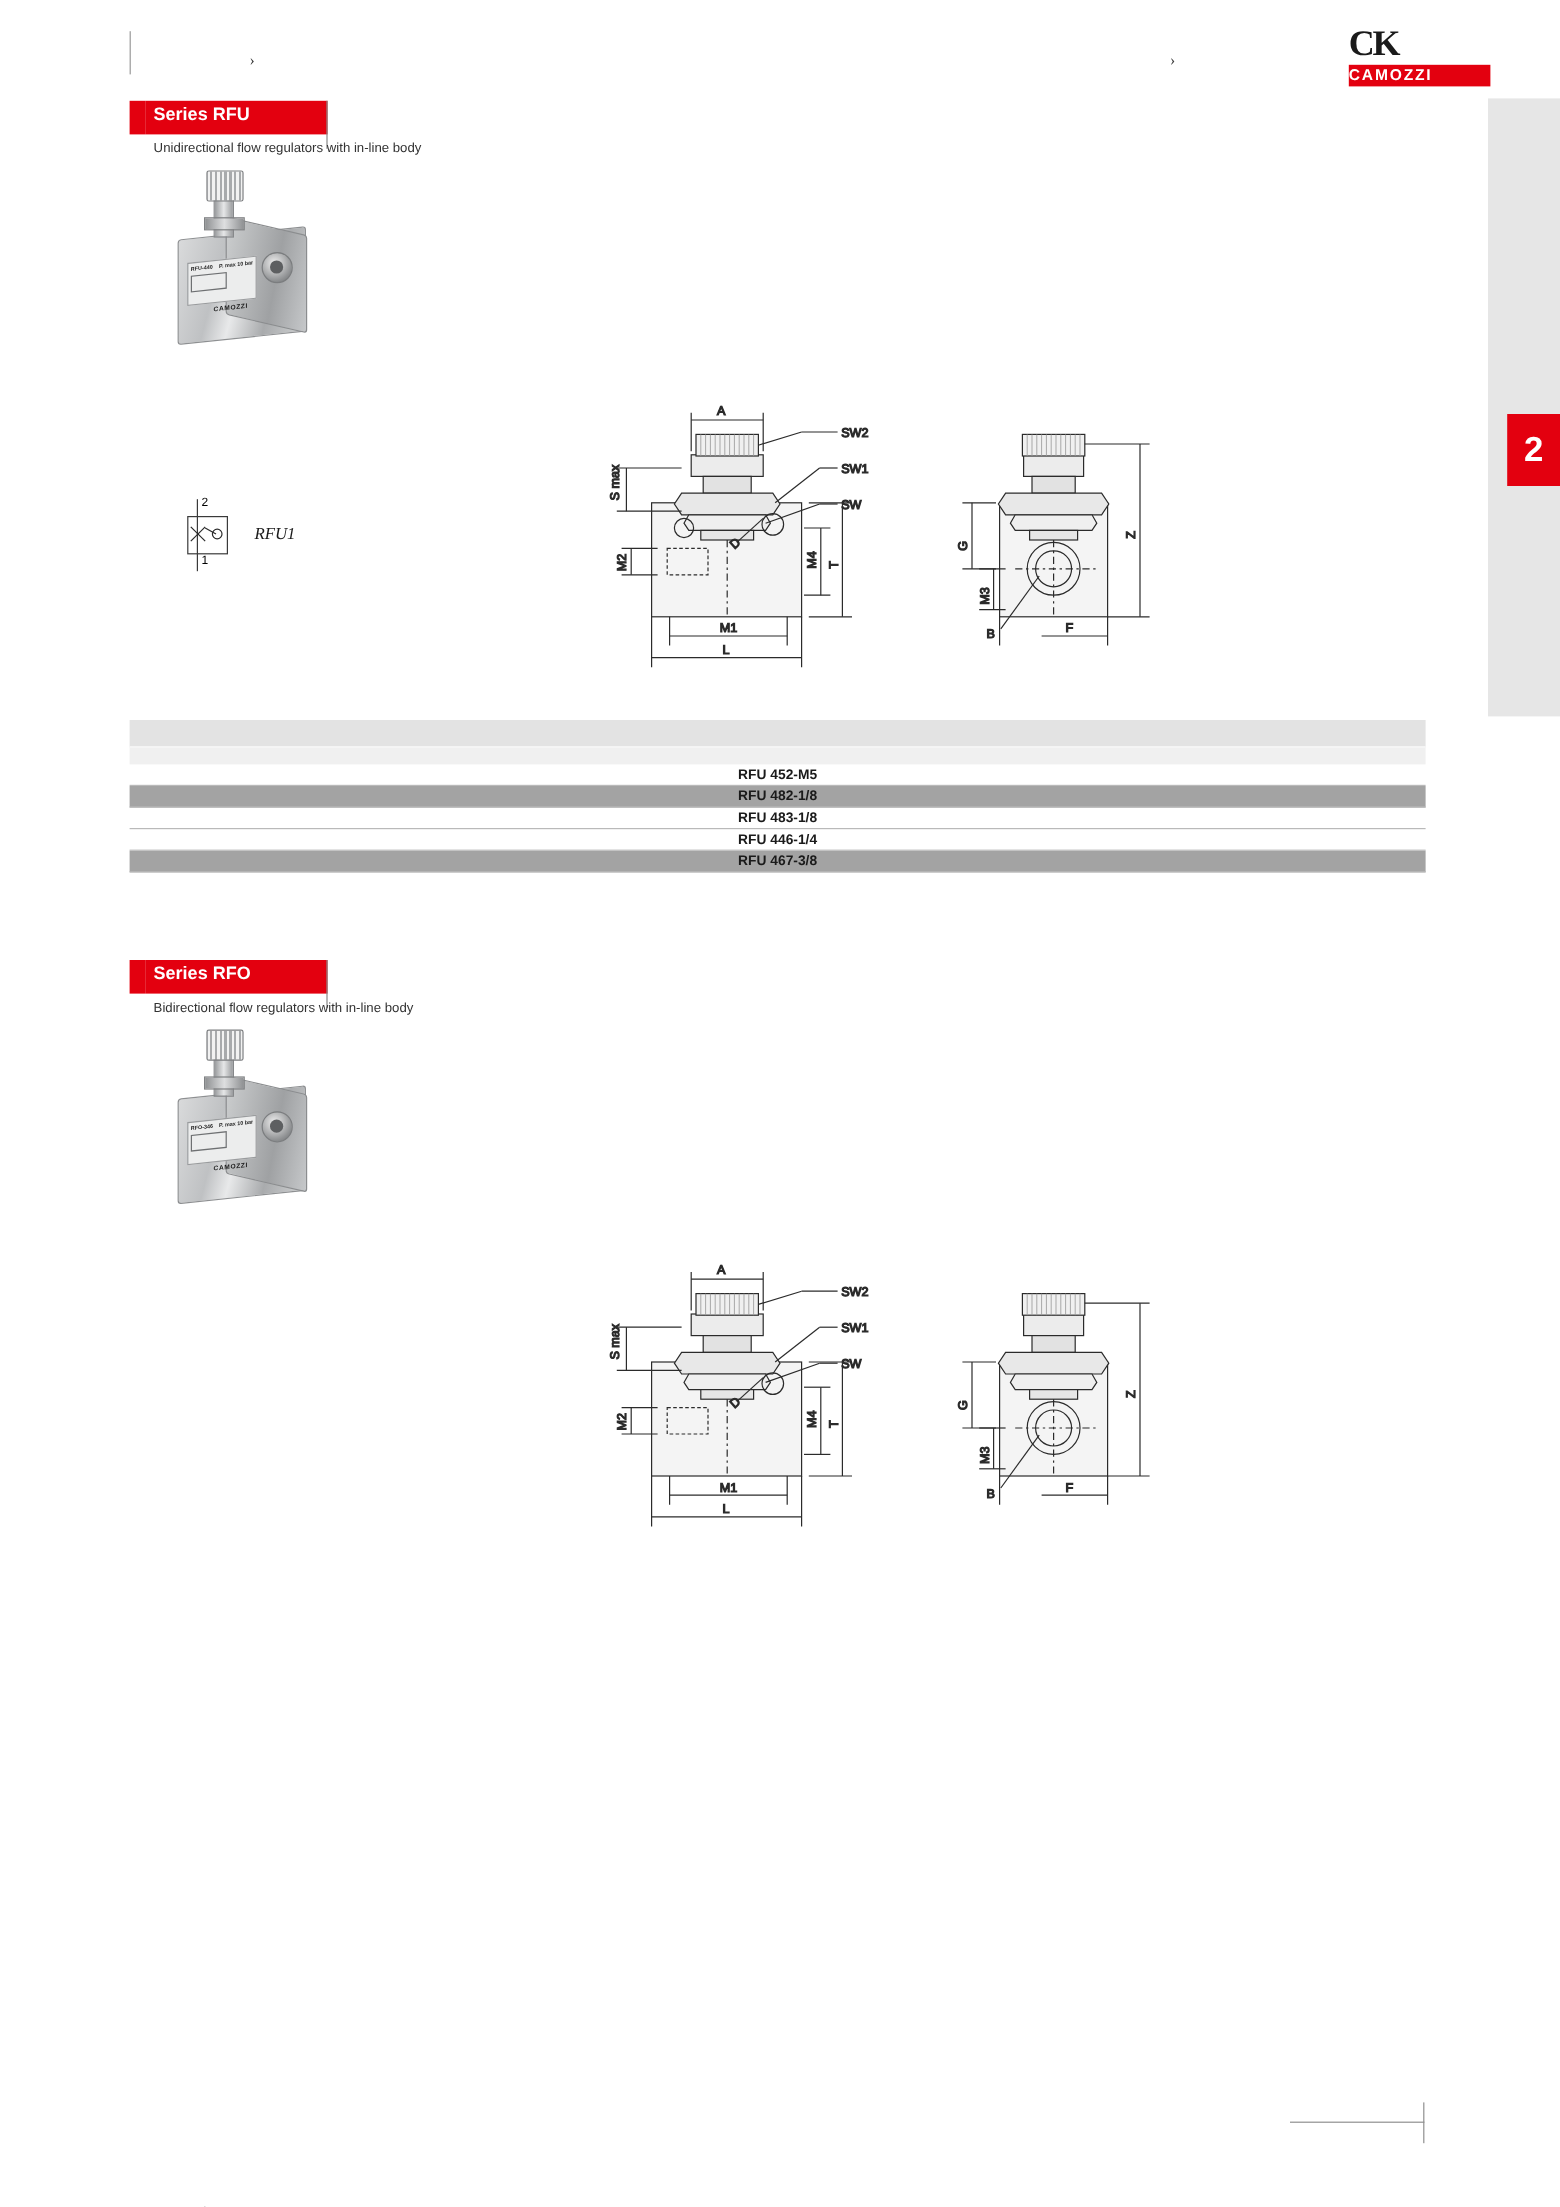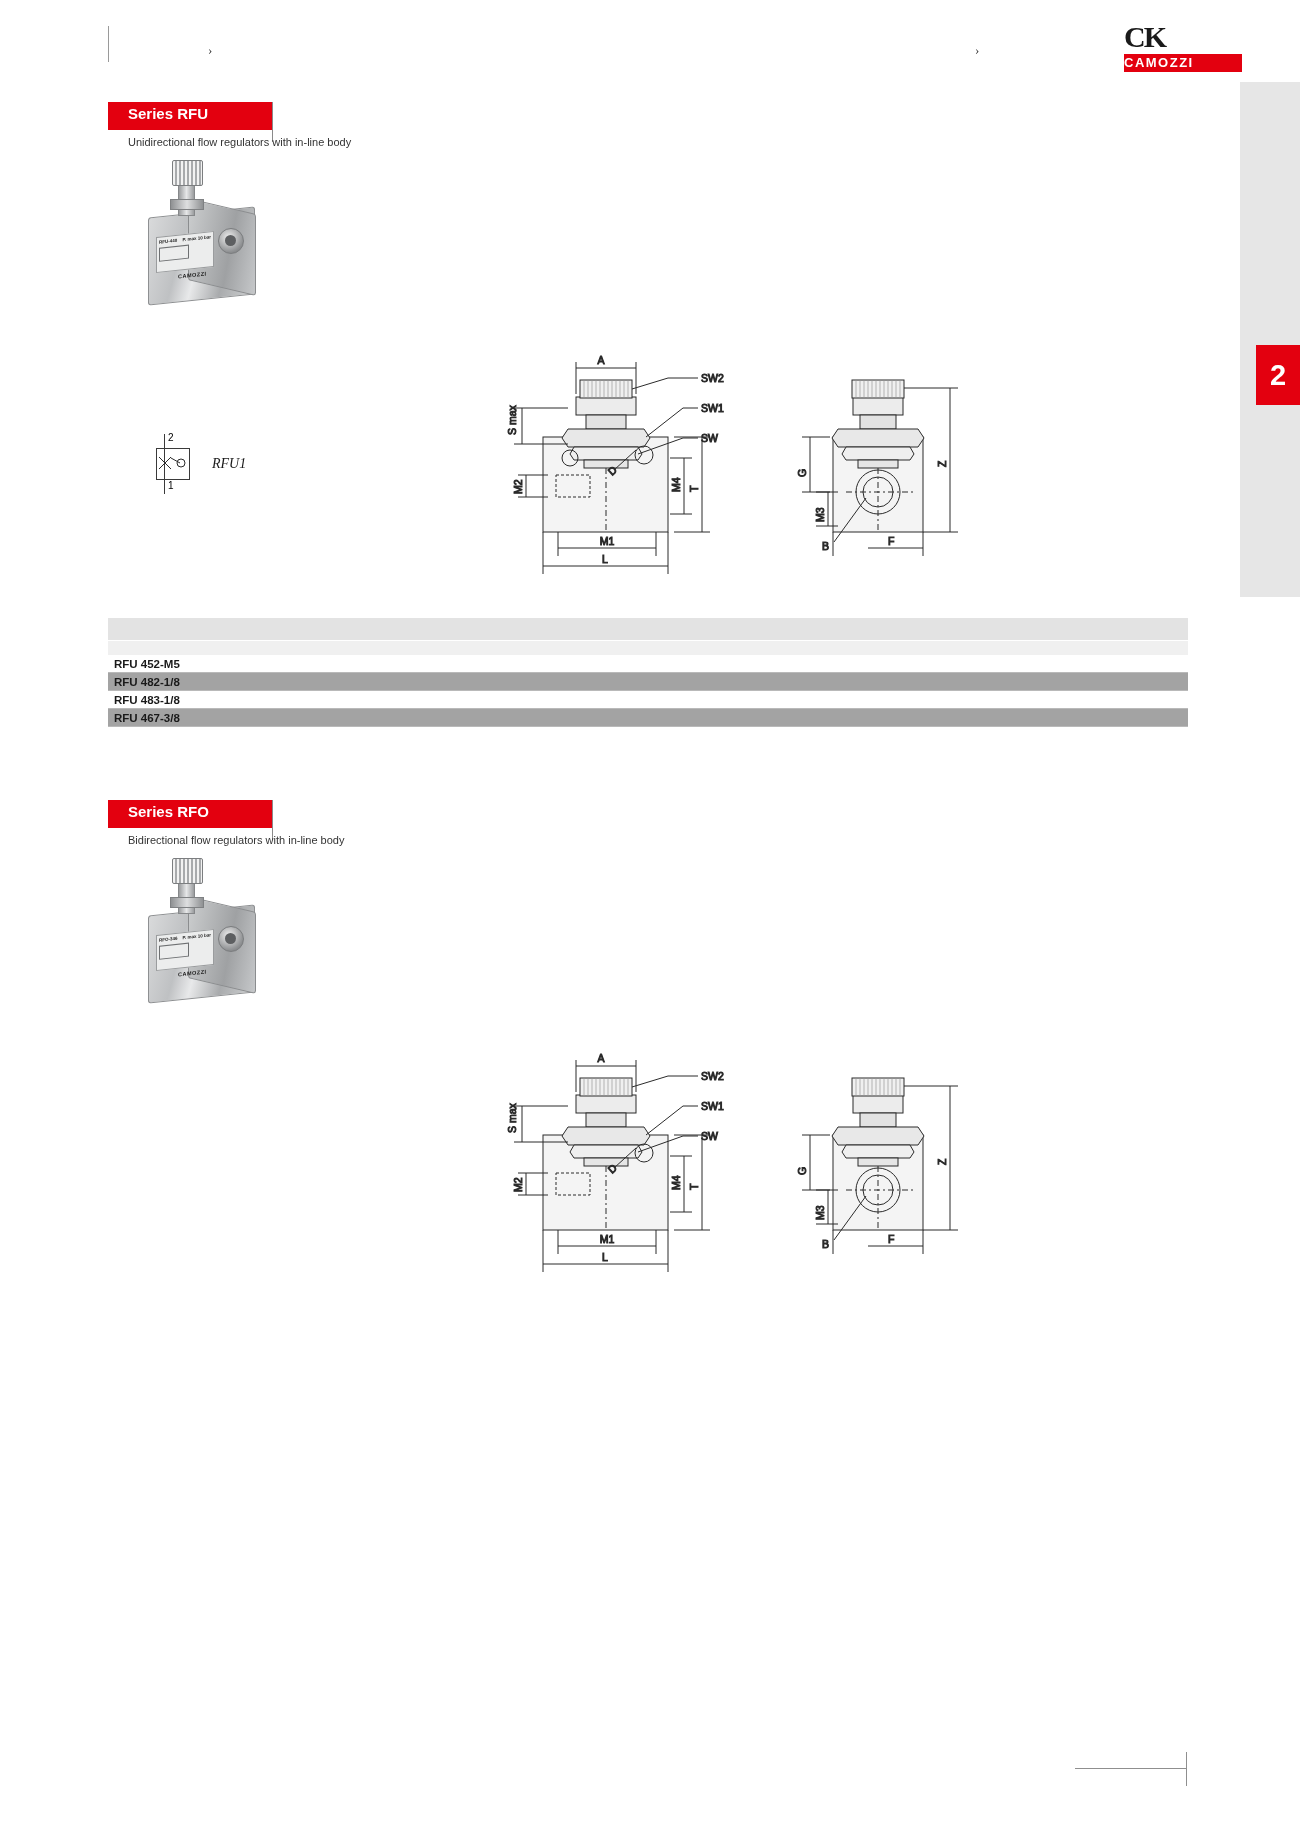--- a/index.html
+++ b/index.html
@@ -70,21 +70,21 @@
     font-size: 29px;
     font-weight: bold;
     display: flex;
     align-items: center;
     justify-content: center;
     font-family: "Liberation Sans", sans-serif;
   }
 
   
   .section { position: absolute; left: 108px; width: 1080px; }
-  .sec1 { top: 102px; }
+  .sec1 { top: 84px; }
   .sec2 { top: 800px; }
 
   .title-bar { position: relative; height: 34px; }
   .title-bar .red-left {
     position: absolute; left: 0; top: 0;
     width: 13px; height: 28px;
     background: #e3000f;
   }
   .title-bar .red-band {
     position: absolute; left: 13px; top: 0;
@@ -232,20 +232,21 @@
   .thead {
     height: 22px;
     background: #e3e3e3;
     border-bottom: 1px solid #ffffff;
   }
   .thead-sub { height: 14px; background: #f0f0f0; }
   table.specs {
     border-collapse: collapse;
     width: 100%;
     font-size: 11.5px;
+    text-align: center;
   }
   table.specs td {
     height: 17px;
     border-bottom: 1px solid #b9b9b9;
     padding: 0 6px;
     color: #1a1a1a;
     white-space: nowrap;
   }
   table.specs tr.alt td { background: #a3a3a3; }
   table.specs td.model { font-weight: bold; width: 150px; }
@@ -469,20 +470,23 @@
       <table class="specs">
         <tbody>
           <tr>
               <td class="model">RFU 452-M5</td>
             </tr>
           <tr class="alt">
               <td class="model">RFU 482-1/8</td>
             </tr>
           <tr>
               <td class="model">RFU 483-1/8</td>
+            </tr>
+          <tr>
+              <td class="model">RFU 446-1/4</td>
             </tr>
           <tr class="alt">
               <td class="model">RFU 467-3/8</td>
             </tr>
         </tbody>
       </table>
     </div>
   </div>
 
   <div class="section sec2">

